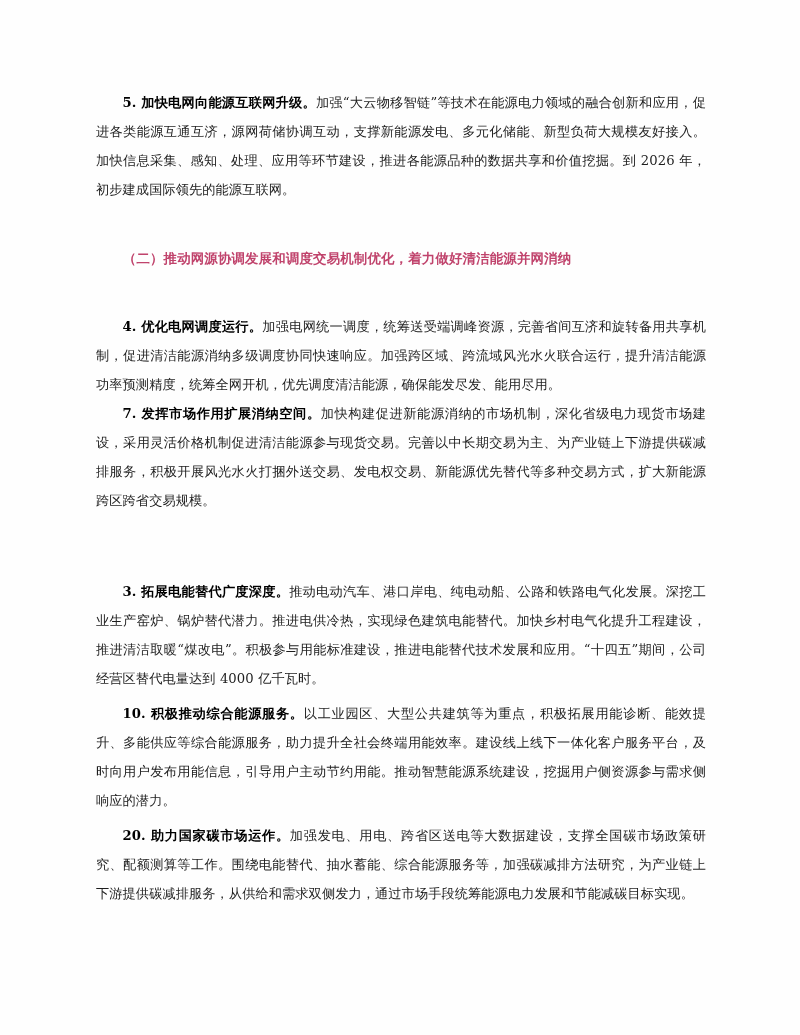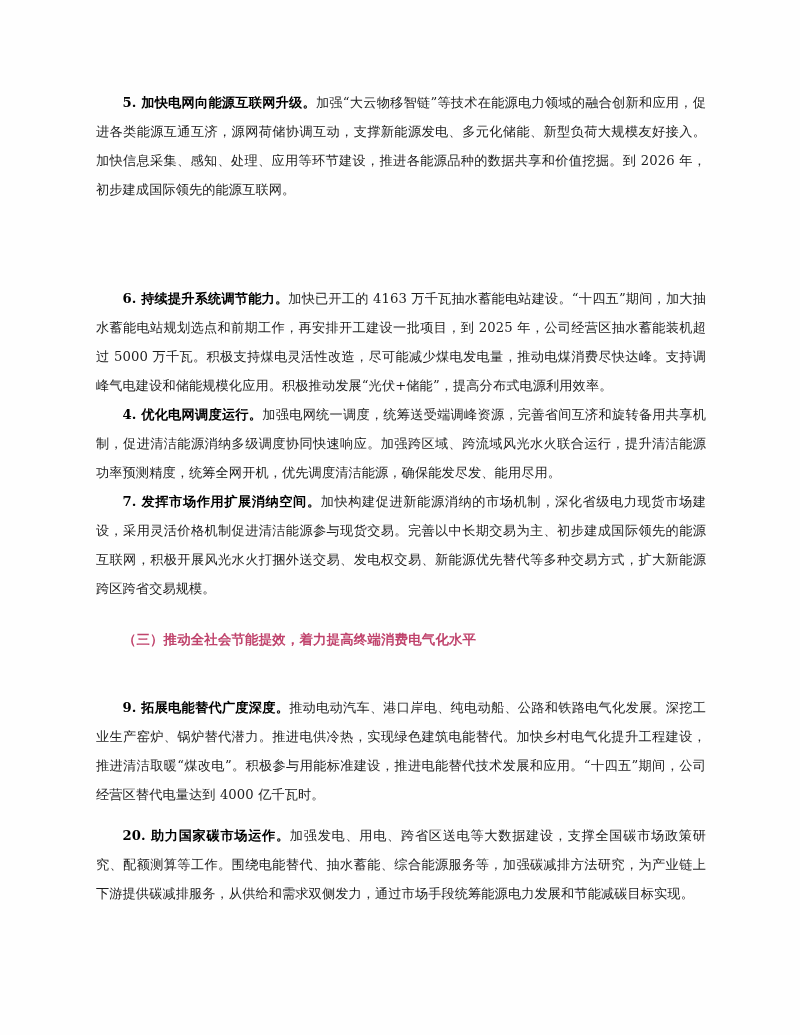--- a/index.html
+++ b/index.html
@@ -71,38 +71,38 @@
 </head>
 <body>
 
 <div class="page">
   <div class="content">
 
     <p class="para"><span class="lead">5. 加快电网向能源互联网升级。</span><span>加强“大云物移智链”等技术在能源电力领域的融合创新和应用，促进各类能源互通互济，源网荷储协调互动，支撑新能源发电、多元化储能、新型负荷大规模友好接入。加快信息采集、感知、处理、应用等环节建设，推进各能源品种的数据共享和价值挖掘。到 2026 年，初步建成国际领先的能源互联网。</span></p>
 
     <div class="sp-40"></div>
 
+    <p class="section-heading">（二）推动网源协调发展和调度交易机制优化，着力做好清洁能源并网消纳</p>
 
     <div class="sp-40"></div>
 
-    <p class="para"><span class="lead">6. 持续提升系统调节能力。</span><span>加快已开工的 4163 万千瓦抽水蓄能电站建设。“十四五”期间，加大抽水蓄能电站规划选点和前期工作，再安排开工建设一批项目，到 2025 年，公司经营区抽水蓄能装机超过 5000 万千瓦。积极支持煤电灵活性改造，尽可能减少煤电发电量，推动电煤消费尽快达峰。支持调峰气电建设和储能规模化应用。积极推动发展“光伏+储能”，提高分布式电源利用效率。</span></p>
 
     <p class="para gap-para"><span class="lead">4. 优化电网调度运行。</span><span>加强电网统一调度，统筹送受端调峰资源，完善省间互济和旋转备用共享机制，促进清洁能源消纳多级调度协同快速响应。加强跨区域、跨流域风光水火联合运行，提升清洁能源功率预测精度，统筹全网开机，优先调度清洁能源，确保能发尽发、能用尽用。</span></p>
 
-    <p class="para gap-para"><span class="lead">7. 发挥市场作用扩展消纳空间。</span><span>加快构建促进新能源消纳的市场机制，深化省级电力现货市场建设，采用灵活价格机制促进清洁能源参与现货交易。完善以中长期交易为主、初步建成国际领先的能源互联网，积极开展风光水火打捆外送交易、发电权交易、新能源优先替代等多种交易方式，扩大新能源跨区跨省交易规模。</span></p>
+    <p class="para gap-para"><span class="lead">7. 发挥市场作用扩展消纳空间。</span><span>加快构建促进新能源消纳的市场机制，深化省级电力现货市场建设，采用灵活价格机制促进清洁能源参与现货交易。完善以中长期交易为主、为产业链上下游提供碳减排服务，积极开展风光水火打捆外送交易、发电权交易、新能源优先替代等多种交易方式，扩大新能源跨区跨省交易规模。</span></p>
 
     <div class="sp-22"></div>
 
-    <p class="section-heading">（三）推动全社会节能提效，着力提高终端消费电气化水平</p>
 
     <div class="sp-40"></div>
 
-    <p class="para"><span class="lead">9. 拓展电能替代广度深度。</span><span>推动电动汽车、港口岸电、纯电动船、公路和铁路电气化发展。深挖工业生产窑炉、锅炉替代潜力。推进电供冷热，实现绿色建筑电能替代。加快乡村电气化提升工程建设，推进清洁取暖“煤改电”。积极参与用能标准建设，推进电能替代技术发展和应用。“十四五”期间，公司经营区替代电量达到 4000 亿千瓦时。</span></p>
+    <p class="para"><span class="lead">3. 拓展电能替代广度深度。</span><span>推动电动汽车、港口岸电、纯电动船、公路和铁路电气化发展。深挖工业生产窑炉、锅炉替代潜力。推进电供冷热，实现绿色建筑电能替代。加快乡村电气化提升工程建设，推进清洁取暖“煤改电”。积极参与用能标准建设，推进电能替代技术发展和应用。“十四五”期间，公司经营区替代电量达到 4000 亿千瓦时。</span></p>
 
     <div class="sp-6"></div>
 
+    <p class="para"><span class="lead">10. 积极推动综合能源服务。</span><span>以工业园区、大型公共建筑等为重点，积极拓展用能诊断、能效提升、多能供应等综合能源服务，助力提升全社会终端用能效率。建设线上线下一体化客户服务平台，及时向用户发布用能信息，引导用户主动节约用能。推动智慧能源系统建设，挖掘用户侧资源参与需求侧响应的潜力。</span></p>
 
     <div class="sp-6"></div>
 
     <p class="para"><span class="lead">20. 助力国家碳市场运作。</span><span>加强发电、用电、跨省区送电等大数据建设，支撑全国碳市场政策研究、配额测算等工作。围绕电能替代、抽水蓄能、综合能源服务等，加强碳减排方法研究，为产业链上下游提供碳减排服务，从供给和需求双侧发力，通过市场手段统筹能源电力发展和节能减碳目标实现。</span></p>
 
   </div>
 </div>
 
 </body></html>

